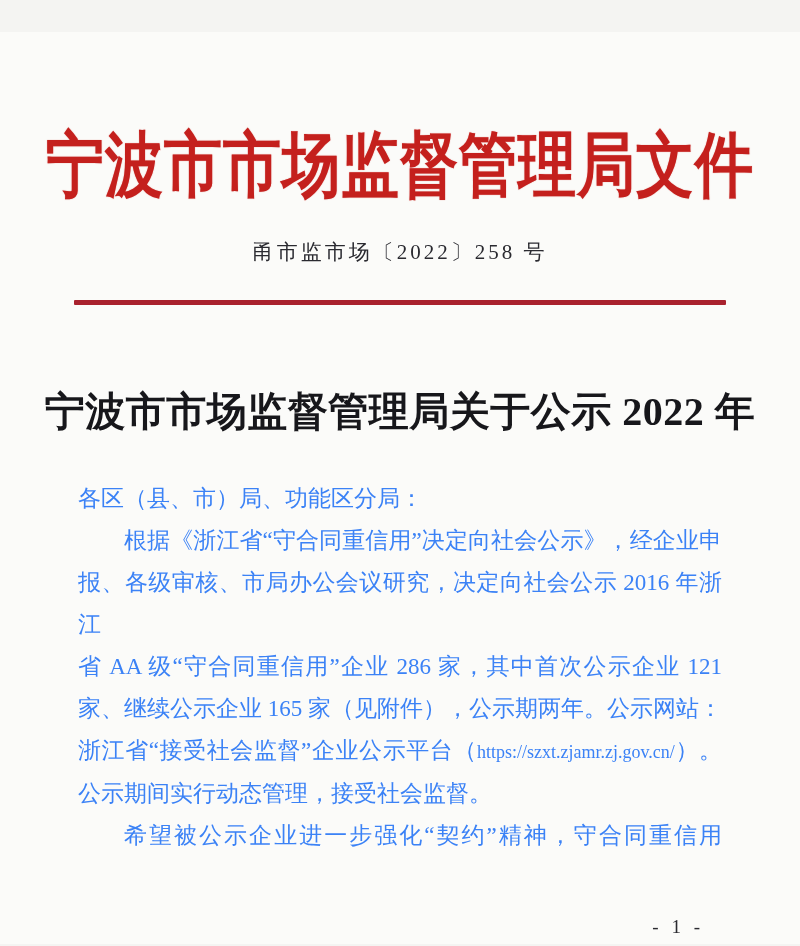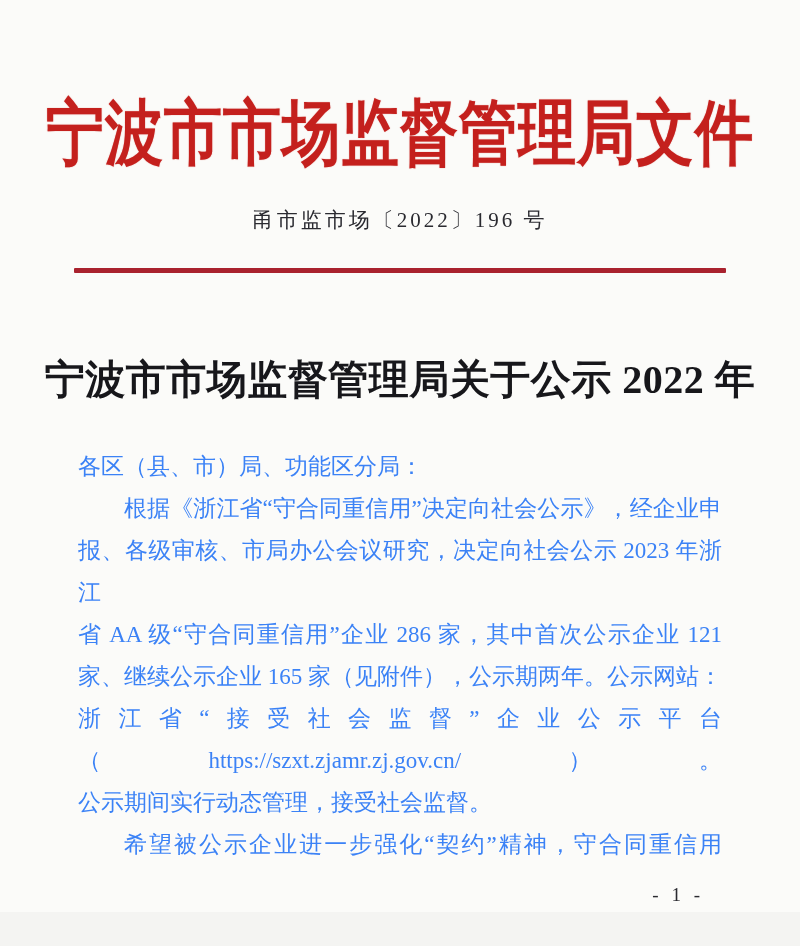--- a/index.html
+++ b/index.html
@@ -8,20 +8,21 @@
     font-family: "Liberation Serif", "DejaVu Serif", serif;
     background: #f4f4f2;
   }
   .page {
     position: relative;
     width: 800px;
     height: 912px;
     background: #fbfbf9;
     overflow: hidden;
     color: #25252b;
+    margin-top: 32px;
   }
   
   .header-title {
     margin-top: 90px;
     height: 88px;
     line-height: 88px;
     text-align: center;
     font-size: 58px;
     font-weight: 900;
     color: #c4201d;
@@ -67,52 +68,52 @@
   .body .line {
     text-align: justify;
     white-space: nowrap;
   }
   .body .line.jlast {
     white-space: normal;
     text-align-last: justify;
   }
   .body .line.indent { text-indent: 2em; }
   .body .url {
-    font-size: 23px;
+    font-size: 18px;
     letter-spacing: 0;
   }
   
   .footer {
     position: absolute;
     right: 96px;
     top: 884px;
     font-size: 19px;
     letter-spacing: 4px;
     color: #2a2a30;
   }
 </style>
 </head>
 <body>
 
 <div class="page">
 
   <div class="header-title">宁波市市场监督管理局文件</div>
 
-  <div class="doc-number">甬市监市场〔2022〕196 号</div>
+  <div class="doc-number">甬市监市场〔2022〕258 号</div>
 
   <div class="red-rule"></div>
 
   <div class="doc-title">
     <div>宁波市市场监督管理局关于公示 2022 年</div>
   </div>
 
   <div class="body">
     <div class="line">各区（县、市）局、功能区分局：</div>
     <div class="line jlast indent">根据《浙江省“守合同重信用”决定向社会公示》，经企业申</div>
-    <div class="line jlast">报、各级审核、市局办公会议研究，决定向社会公示 2023 年浙江</div>
+    <div class="line jlast">报、各级审核、市局办公会议研究，决定向社会公示 2016 年浙江</div>
     <div class="line jlast">省 AA 级“守合同重信用”企业 286 家，其中首次公示企业 121</div>
     <div class="line jlast">家、继续公示企业 165 家（见附件），公示期两年。公示网站：</div>
     <div class="line jlast">
       <span>浙江省“接受社会监督”企业公示平台（</span><span class="url">https://szxt.zjamr.zj.gov.cn/</span><span>）。</span>
     </div>
     <div class="line">公示期间实行动态管理，接受社会监督。</div>
     <div class="line jlast indent">希望被公示企业进一步强化“契约”精神，守合同重信用</div>
   </div>
 
   <div class="footer">- 1 -</div>

